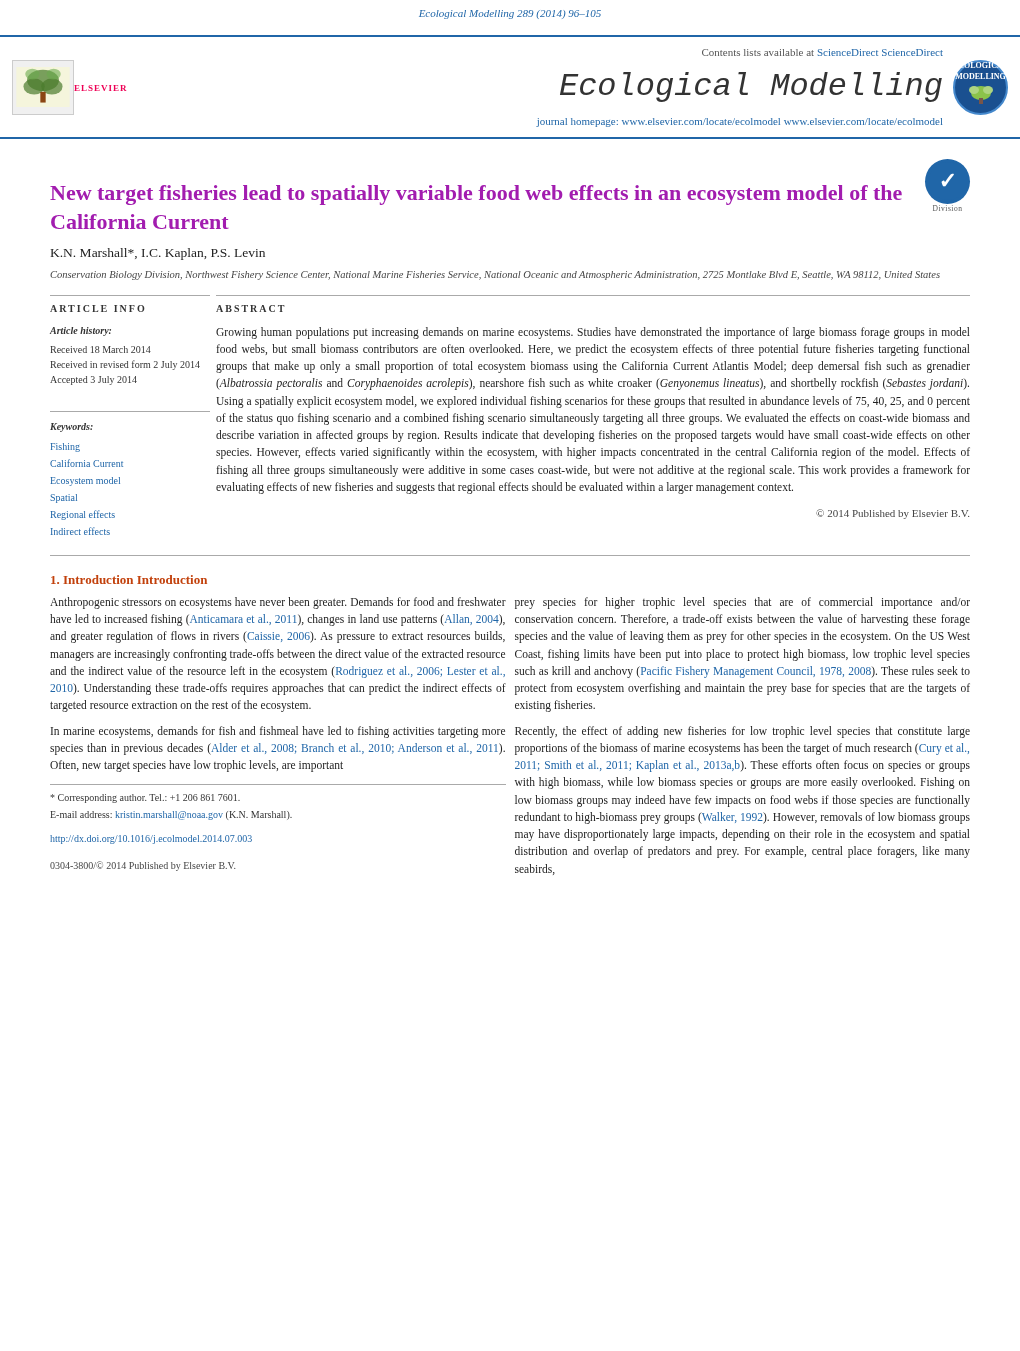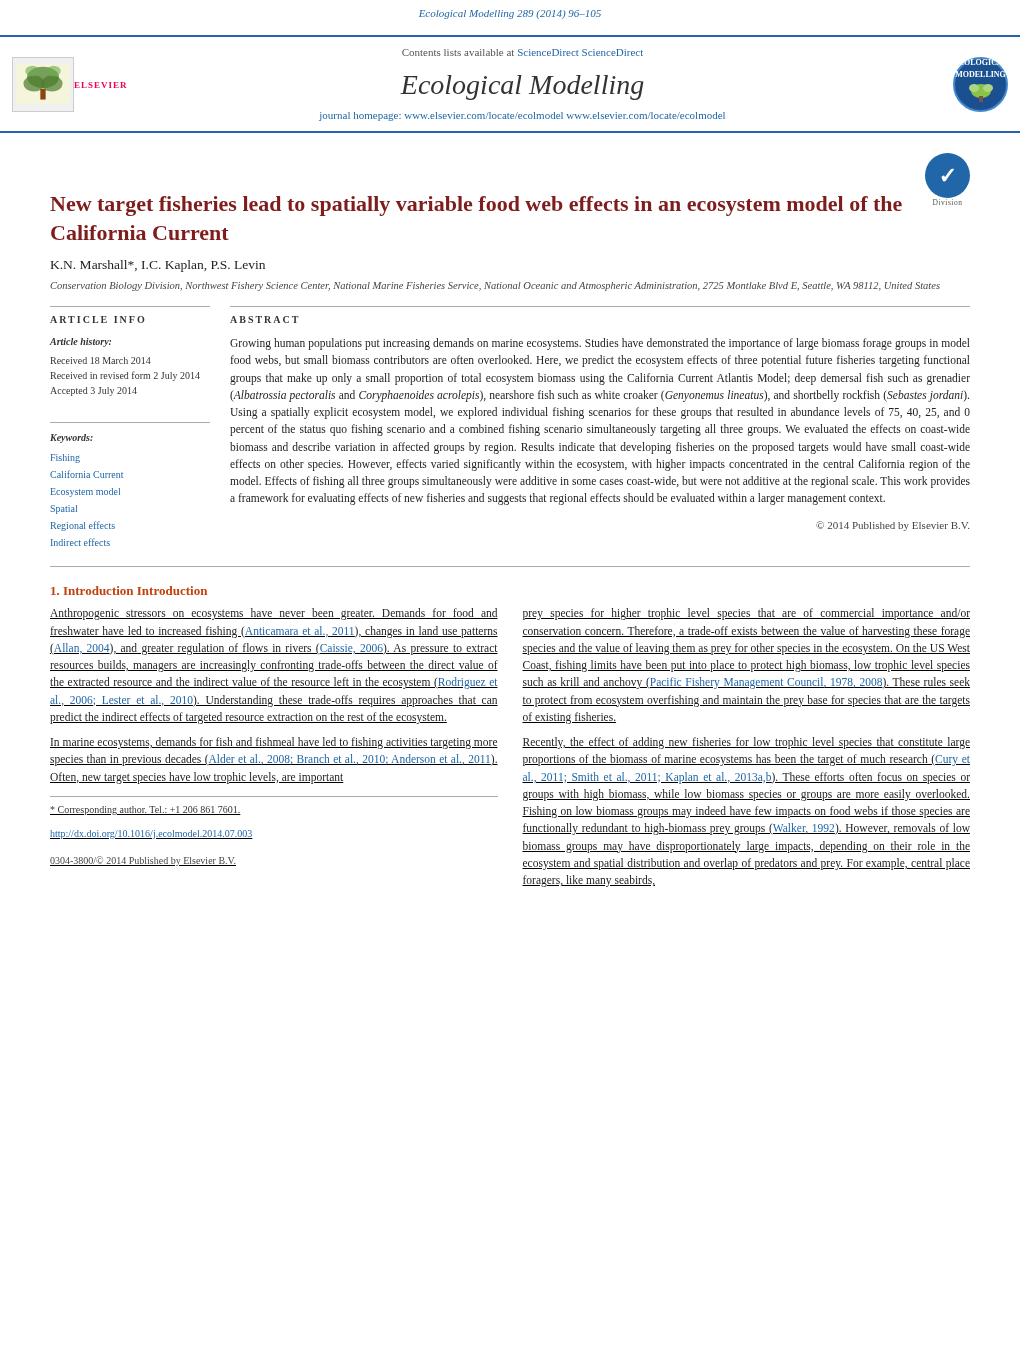--- a/index.html
+++ b/index.html
@@ -61,31 +61,31 @@
     .elsevier-label {
       font-size: 9px;
       color: #e05;
       font-weight: bold;
       letter-spacing: 1px;
       margin-top: 2px;
     }
 
     .header-middle {
       flex: 1;
-      text-align: center;
+      text-align: right;
     }
 
     .sciencedirect-text {
       font-size: 11px;
       color: #555;
     }
 
     .journal-title-big {
-      font-size: 28px;
-      font-family: Liberation Serif, serif;
+      font-size: 32px;
+      font-family: Liberation Mono, monospace;
       color: #333;
       font-style: italic;
       margin: 4px 0;
     }
 
     .homepage-text {
       font-size: 11px;
       color: #555;
     }
     .homepage-text span {
@@ -110,22 +110,22 @@
     }
 
     
     .main-content {
       padding: 15px 50px 20px 50px;
     }
 
     .article-title {
       font-size: 22px;
       font-weight: bold;
-      color: #7f1d1d;
-      margin: 32px 0 8px;
+      color: #a21caf;
+      margin: 15px 0 8px;
       line-height: 1.3;
     }
 
     .crossmark-container {
       float: right;
       margin-left: 10px;
       margin-top: -5px;
     }
 
     .crossmark-badge {
@@ -157,21 +157,21 @@
       font-size: 10.5px;
       font-style: italic;
       color: #444;
       margin-bottom: 12px;
       line-height: 1.4;
     }
 
     
     .article-body {
       display: flex;
-      gap: 20px;
+      gap: 6px;
       margin-top: 5px;
     }
 
     .article-info-col {
       width: 160px;
       flex-shrink: 0;
       border-top: 1px solid #aaa;
       padding-top: 6px;
     }
 
@@ -247,23 +247,22 @@
     
     .section-divider {
       border: none;
       border-top: 1px solid #aaa;
       margin: 15px 0;
     }
 
     
     .body-two-col {
       display: flex;
-      gap: 25px;
+      gap: 9px;
       margin-top: 5px;
-      text-decoration: underline;
     }
 
     .body-col {
       flex: 1;
       font-size: 11.5px;
       color: #222;
       line-height: 1.5;
       text-align: justify;
     }
 
@@ -435,20 +434,25 @@
           Anthropogenic stressors on ecosystems have never been greater. Demands for food and freshwater have led to increased fishing (<span class="cite-link">Anticamara et al., 2011</span>), changes in land use patterns (<span class="cite-link">Allan, 2004</span>), and greater regulation of flows in rivers (<span class="cite-link">Caissie, 2006</span>). As pressure to extract resources builds, managers are increasingly confronting trade-offs between the direct value of the extracted resource and the indirect value of the resource left in the ecosystem (<span class="cite-link">Rodriguez et al., 2006; Lester et al., 2010</span>). Understanding these trade-offs requires approaches that can predict the indirect effects of targeted resource extraction on the rest of the ecosystem.
         </p>
         <p class="body-para">
           In marine ecosystems, demands for fish and fishmeal have led to fishing activities targeting more species than in previous decades (<span class="cite-link">Alder et al., 2008; Branch et al., 2010; Anderson et al., 2011</span>). Often, new target species have low trophic levels, are important
         </p>
 
         <div class="footnote-section">
           <div class="footnote-item">
             <span>* Corresponding author. Tel.: +1 206 861 7601.</span>
           </div>
+          <div class="footnote-item">
+            <span>E-mail address:</span>
+            <span class="cite-link" style="cursor:pointer;">kristin.marshall@noaa.gov</span>
+            <span>(K.N. Marshall).</span>
+          </div>
           <div style="height:6px;"></div>
           <div class="doi-link" style="cursor:pointer;">http://dx.doi.org/10.1016/j.ecolmodel.2014.07.003</div>
           <div class="issn-line">0304-3800/© 2014 Published by Elsevier B.V.</div>
         </div>
       </div>
 
       <div class="body-col">
         <p class="body-para">
           prey species for higher trophic level species that are of commercial importance and/or conservation concern. Therefore, a trade-off exists between the value of harvesting these forage species and the value of leaving them as prey for other species in the ecosystem. On the US West Coast, fishing limits have been put into place to protect high biomass, low trophic level species such as krill and anchovy (<span class="cite-link">Pacific Fishery Management Council, 1978, 2008</span>). These rules seek to protect from ecosystem overfishing and maintain the prey base for species that are the targets of existing fisheries.
         </p>

